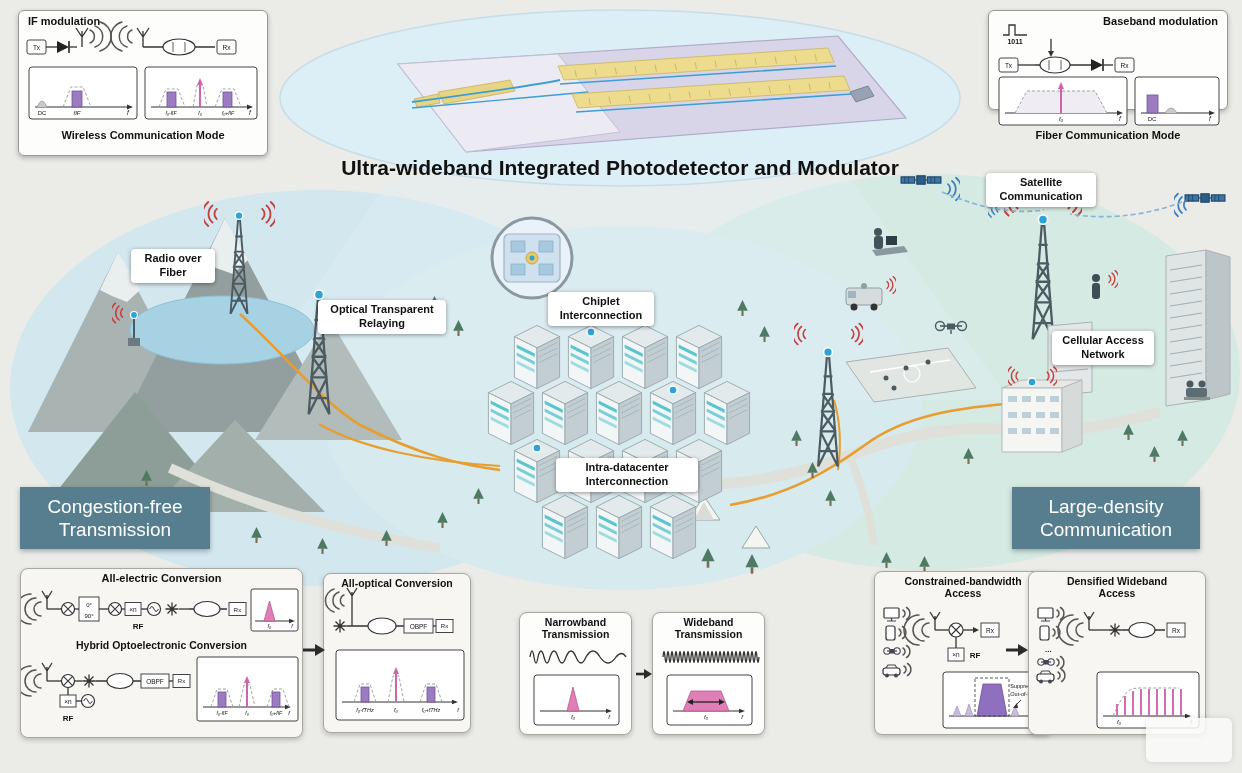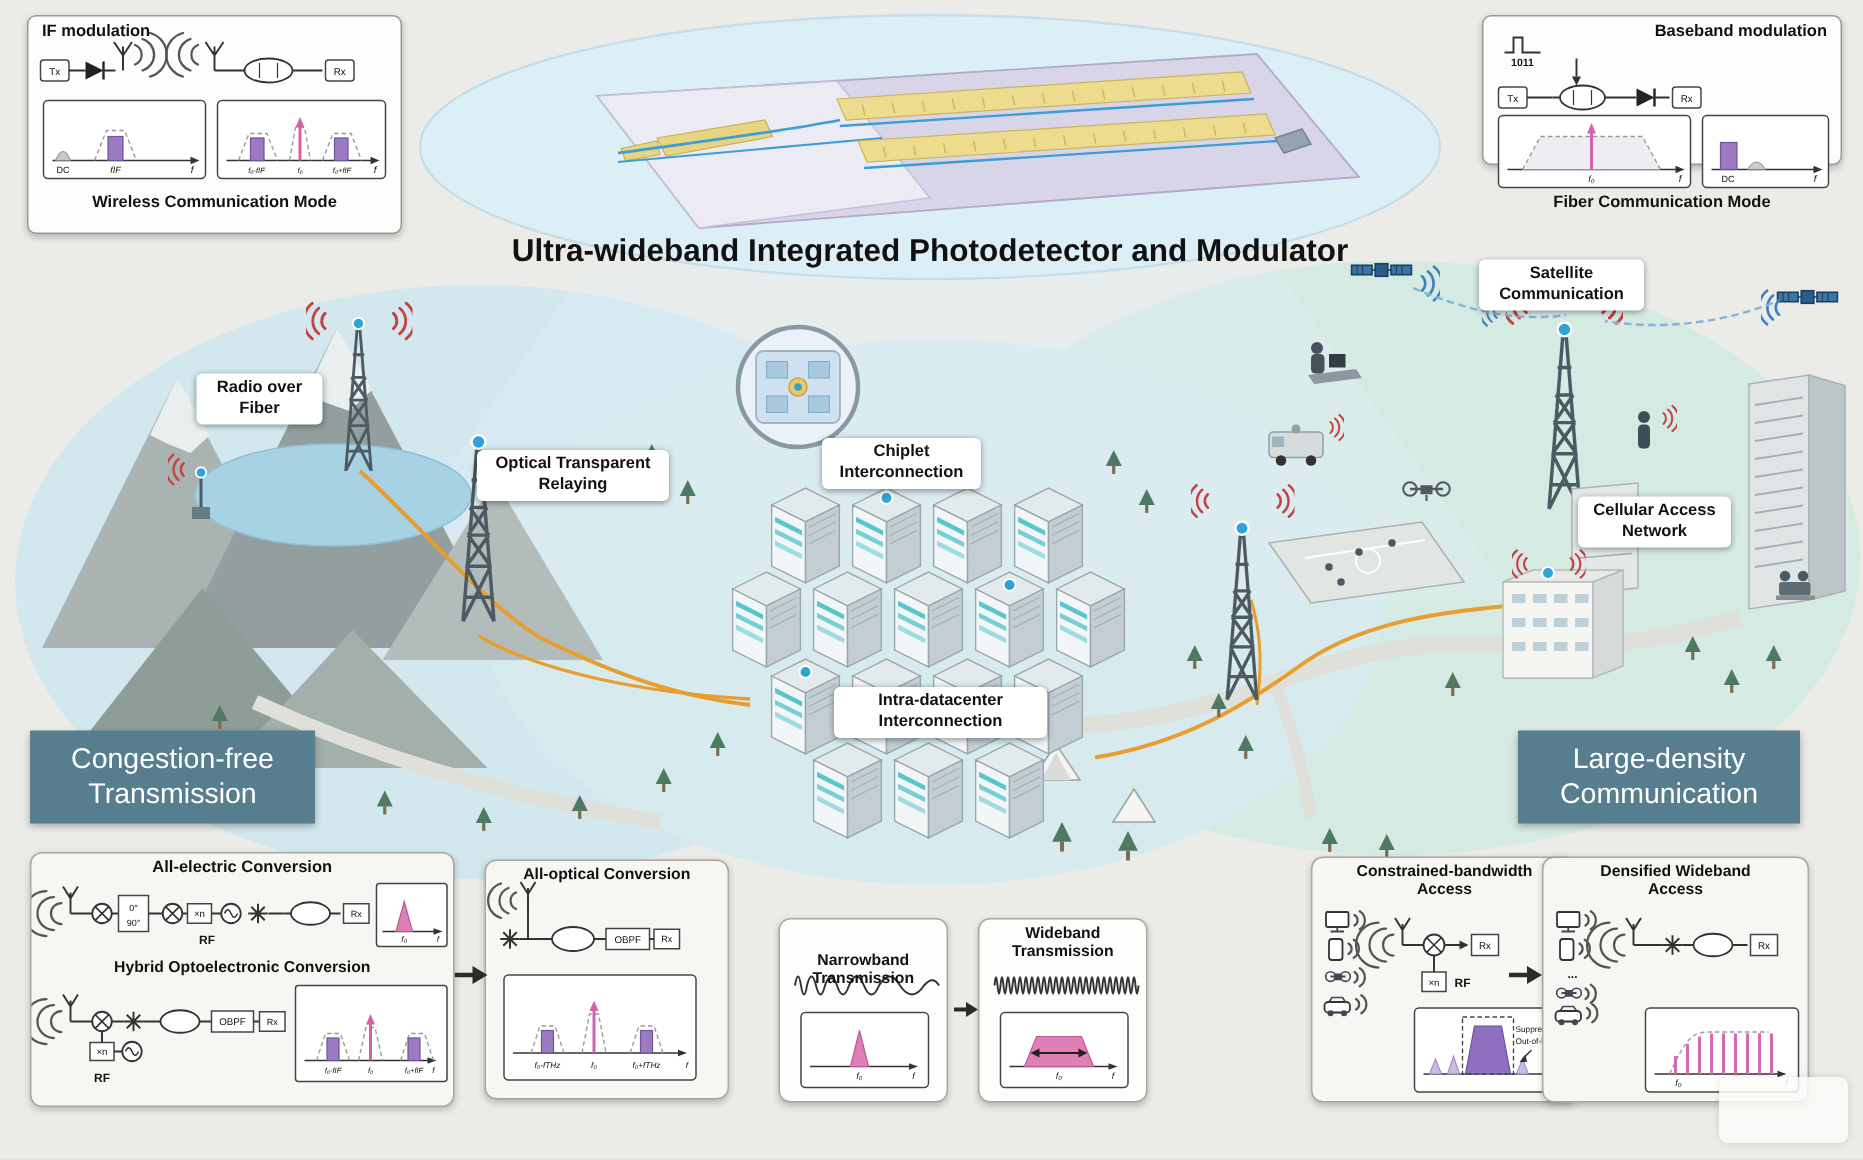--- a/index.html
+++ b/index.html
@@ -467,21 +467,21 @@
     </svg>
   </div>
 
   <div class="flow-arrow" style="left:303px; top:642px;">
     <svg width="22" height="16">
         <line x1="0" y1="8" x2="14" y2="8" stroke="#2b2b2b" stroke-width="3"></line>
         <polygon points="12,2 22,8 12,14" fill="#2b2b2b"></polygon>
       </svg>
   </div>
 
-  <div class="panel" style="left:323px; top:573px; width:163px; height:160px;">
+  <div class="panel" style="left:323px; top:573px; width:148px; height:160px;">
     <div class="ptitle" style="top:3px; font-size:10.5px;">All-optical Conversion</div>
     <svg class="gsvg" width="149" height="157">
       <path class="wav" d="M20,21 a6,6 0 0 0 0,11 M15,18 a9,9 0 0 0 0,17 M10,15 a12,12 0 0 0 0,23"></path>
       <path class="wr" d="M28,32 V18 M28,22 L23,14 M28,22 L33,14"></path>
       <path class="wr" d="M28,32 V52"></path>
       <path d="M16,45.5 V58.5 M9.5,52 H22.5 M11.5,47.5 L20.5,56.5 M20.5,47.5 L11.5,56.5" stroke="#333" stroke-width="1.3"></path>
       <path class="wr" d="M22.5,52 H80"></path>
       <ellipse class="sym" cx="58" cy="52" rx="14" ry="8"></ellipse>
       <rect class="box" x="80" y="45" width="29" height="14"></rect>
       <text x="94.5" y="54.5" class="t65">OBPF</text>
@@ -497,21 +497,21 @@
       <path class="pka" d="M72,128 V98"></path>
         <polygon class="pkh" points="69,100 75,100 72,93"></polygon>
       <text x="41" y="138" class="t55 it">f₀-fTHz</text>
       <text x="72" y="138" class="t55 it">f₀</text>
       <text x="107" y="138" class="t55 it">f₀+fTHz</text>
       <text x="134" y="138" class="t55 it">f</text>
     </svg>
   </div>
 
   <div class="panel whitebox" style="left:519px; top:612px; width:113px; height:123px;">
-    <div class="ptitle" style="top:21px; padding:0 14px;">Narrowband Transmission</div>
+    <div class="ptitle" style="top:3px; padding:0 14px;">Narrowband Transmission</div>
     <svg class="gsvg" width="110" height="120">
       <path class="wr" d="M10,44 Q12,32 14,44 Q16,56 18,44 Q21,32 24,44 Q27,56 30,44 Q34,32 38,44 Q42,56 46,44 Q51,32 56,44 Q61,56 66,44 Q73,32 80,44 Q88,56 96,44 Q102,37 106,44"></path>
       <rect class="box" x="14" y="62" width="85" height="50" rx="3" stroke="#8c8c88"></rect>
       <path class="ax" d="M20,98 H88"></path>
         <polygon class="ah" points="86,95.8 92,98 86,100.2"></polygon>
       <polygon class="pk" points="47,98 53,74 59,98"></polygon>
       <text x="53" y="106" class="t6 it">f₀</text>
       <text x="89" y="106" class="t6 it">f</text>
     </svg>
   </div>

